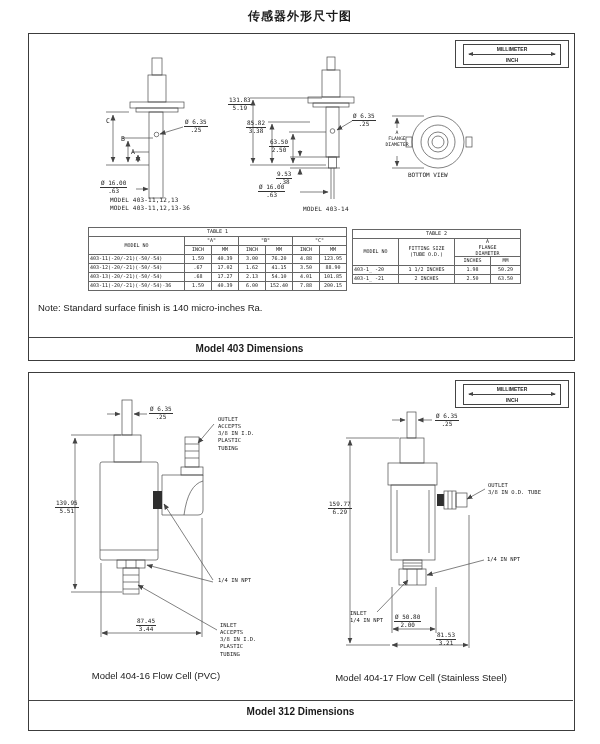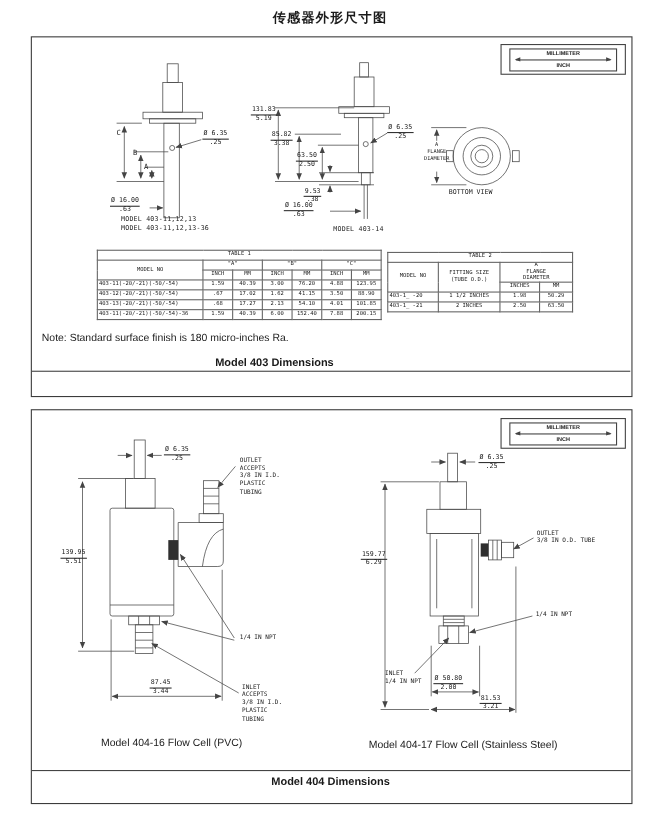--- a/index.html
+++ b/index.html
@@ -331,23 +331,23 @@
     </tr>
     <tr>
       <td class="model">403-1_ -21</td>
       <td>2 INCHES</td>
       <td>2.50</td>
       <td>63.50</td>
     </tr>
   </tbody>
 </table>
 
-<div class="note" style="left:38px;top:302px;">Note: Standard surface finish is 180 micro-inches Ra.</div>
+<div class="note" style="left:38px;top:302px;">Note: Standard surface finish is 140 micro-inches Ra.</div>
 <div class="hrule" style="left:29px;top:337px;width:544px;"></div>
-<div class="panel-caption" style="left:28px;top:325px;width:443px;">Model 403 Dimensions</div>
+<div class="panel-caption" style="left:28px;top:343px;width:443px;">Model 403 Dimensions</div>
 
 <div class="dim" style="left:149px;top:406px;">
   <div>Ø 6.35</div>
     <div>.25</div>
 </div>
 <div class="dim" style="left:55px;top:500px;">
   <div>139.95</div>
     <div>5.51</div>
 </div>
 <div class="dim" style="left:136px;top:618px;">
@@ -384,13 +384,13 @@
   <div>Ø 50.80</div>
     <div>2.00</div>
 </div>
 <div class="dim" style="left:436px;top:632px;">
   <div>81.53</div>
     <div>3.21</div>
 </div>
 <div class="sub-caption" style="left:316px;top:672px;width:210px;">Model 404-17 Flow Cell (Stainless Steel)</div>
 
 <div class="hrule" style="left:29px;top:700px;width:544px;"></div>
-<div class="panel-caption" style="left:28px;top:706px;width:545px;">Model 404 Dimensions</div>
+<div class="panel-caption" style="left:28px;top:706px;width:545px;">Model 312 Dimensions</div>
 
 </body></html>

